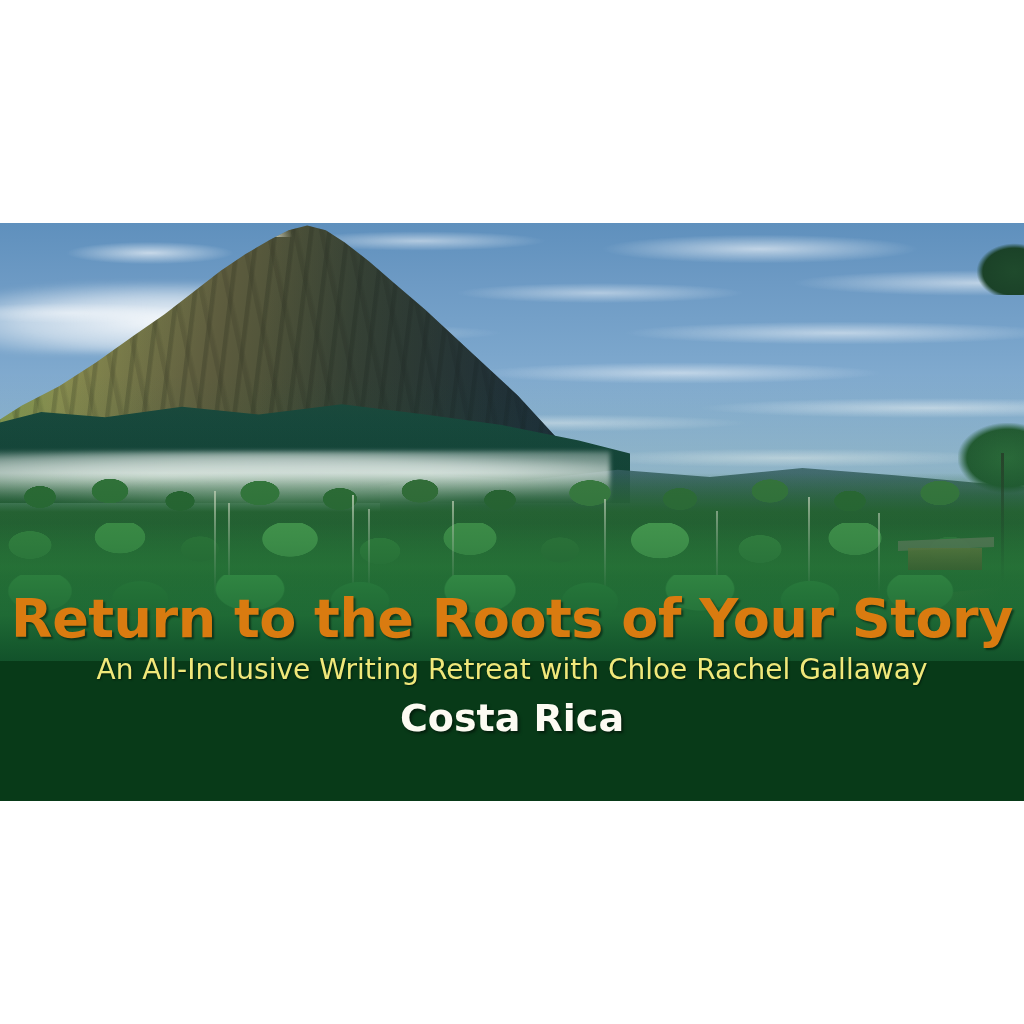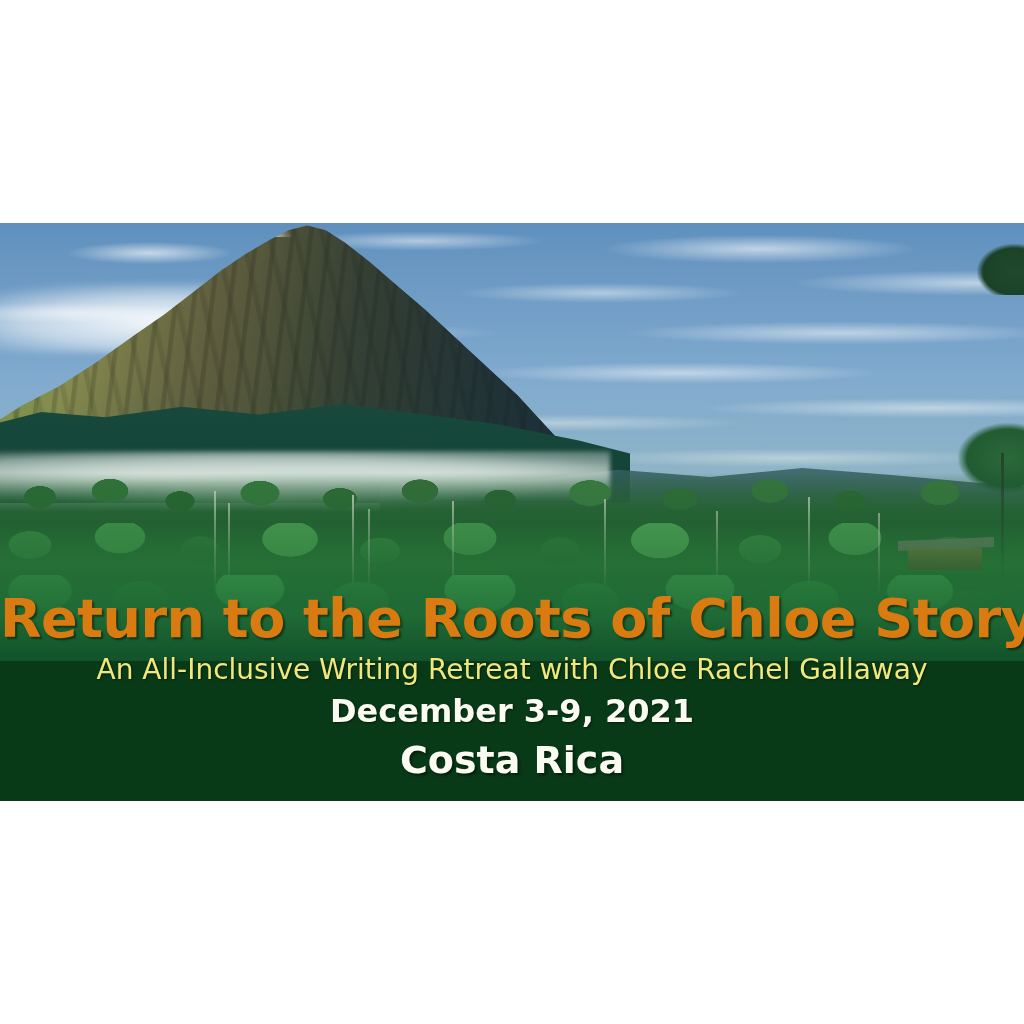--- a/index.html
+++ b/index.html
@@ -426,20 +426,19 @@
     <div class="tree-right">
       <div class="crown-a"></div>
       <div class="crown-b"></div>
       <div class="stem"></div>
     </div>
 
     <div class="green-wash"></div>
     <div class="bottom-solid"></div>
 
     <div class="text-block">
-      <div class="headline">Return to the Roots of Chloe Story</div>
+      <div class="headline">Return to the Roots of Your Story</div>
       <div class="subhead">An All-Inclusive Writing Retreat with Chloe Rachel Gallaway</div>
-      <div class="dateline">December 3-9, 2021</div>
       <div class="place">Costa Rica</div>
     </div>
 
   </div>
 </div>
 
 </body></html>

